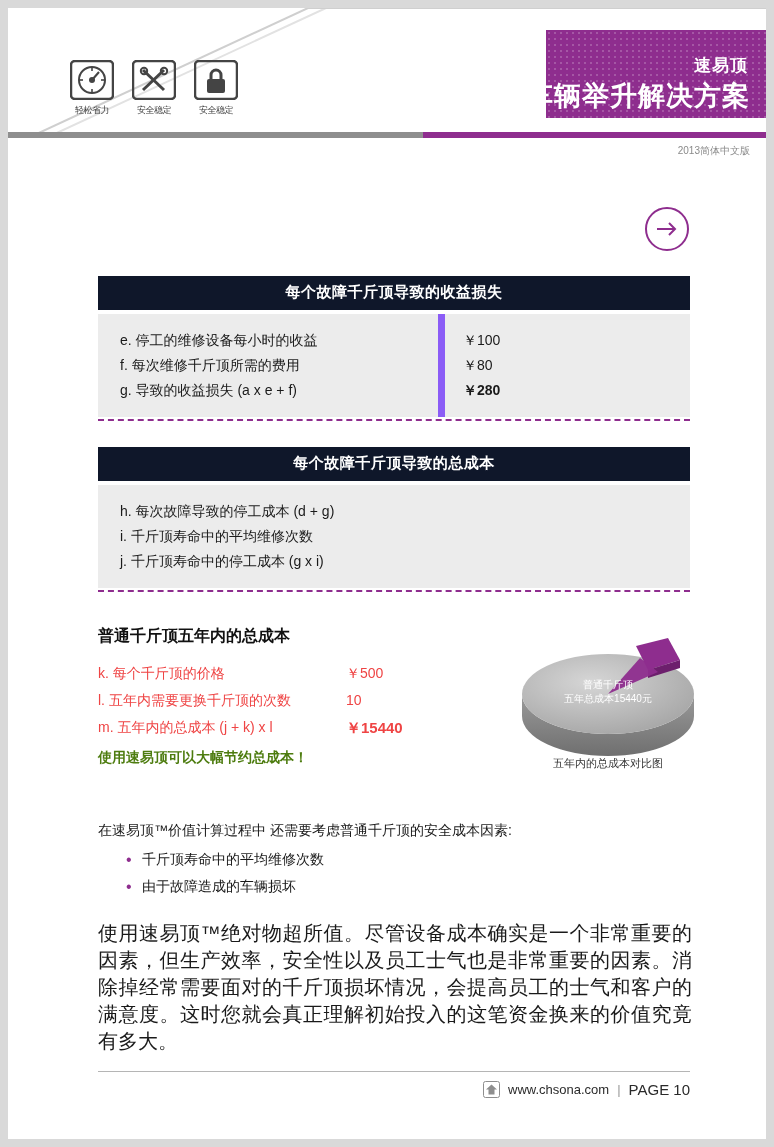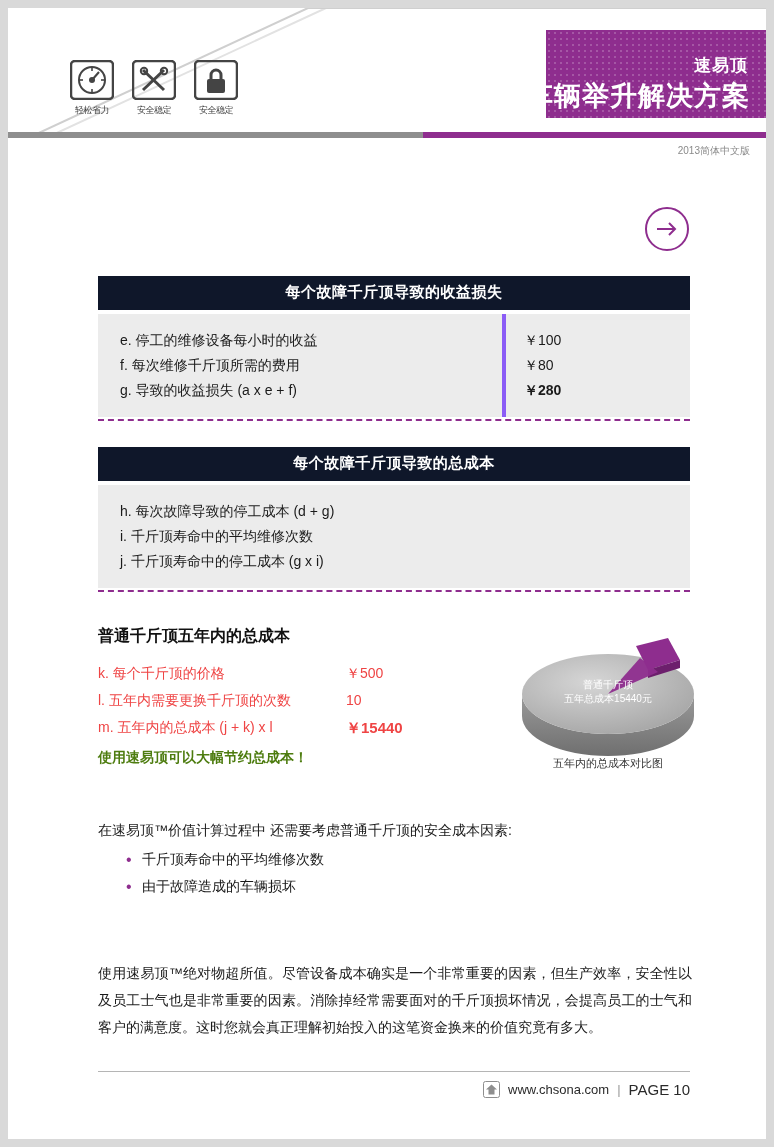--- a/index.html
+++ b/index.html
@@ -149,29 +149,29 @@
     text-align: center;
     padding: 7px 0 8px 0;
     letter-spacing: .5px;
   }
   .tbl-body {
     display: flex;
     background: #ececec;
     margin-top: 4px;
   }
   .tbl-left {
-    width: 404px;
+    width: 340px;
     padding: 14px 0 14px 22px;
     box-sizing: border-box;
   }
   .tbl-right {
     flex: 1;
     padding: 14px 0 14px 18px;
     box-sizing: border-box;
-    border-left: 4px solid #8b5cf6;
+    border-left: 7px solid #8b5cf6;
   }
   .row-line {
     font-size: 14px;
     color: #1a1a1a;
     line-height: 25px;
     white-space: nowrap;
   }
   .row-line.bold {
     font-weight: bold;
   }
@@ -284,25 +284,24 @@
     position: absolute;
     left: 0;
     color: #8e2d8e;
     font-size: 16px;
   }
   .body-2 {
     position: absolute;
     left: 90px;
     top: 912px;
     width: 594px;
-    font-size: 14px;
+    font-size: 20px;
     color: #1a1a1a;
     line-height: 27px;
     text-align: justify;
-    margin-top: 40px;
   }
 
   
   .footer-rule {
     position: absolute;
     left: 90px;
     top: 1063px;
     width: 592px;
     height: 1px;
     background: #b5b5b5;

